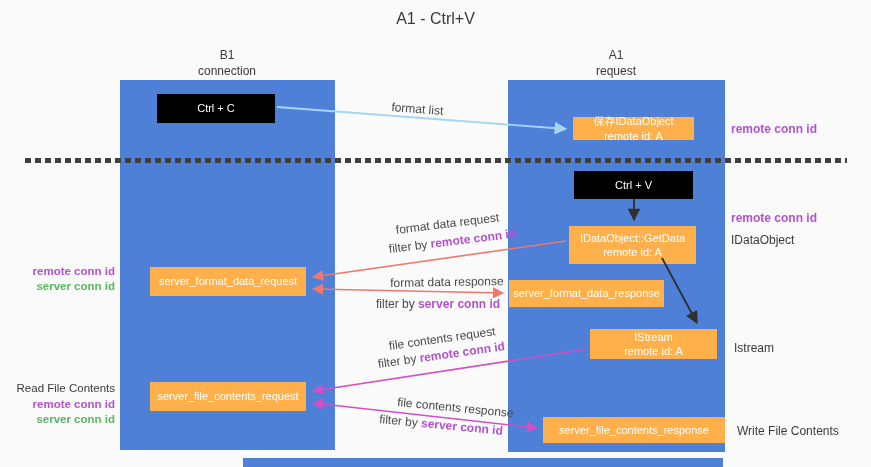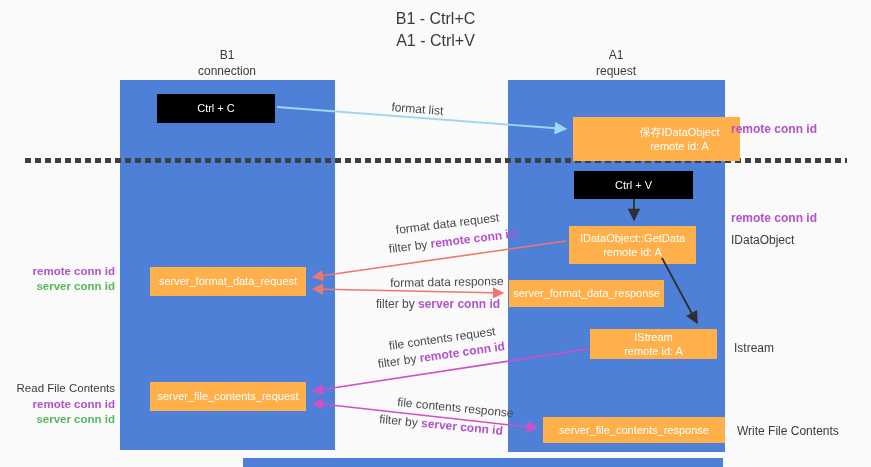--- a/index.html
+++ b/index.html
@@ -38,38 +38,37 @@
   .side.purple { color:#B252CD; font-weight:bold; }
   .side.greenish { color:#55B85F; font-weight:bold; }
   .side.right-align { text-align:right; width:105px; left:10px; font-size:11.5px; }
 </style>
 </head>
 <body>
 
 <div class="canvas">
 
   <div class="title">
-    <div>B1 - Ctrl+C</div>
     <div>A1 - Ctrl+V</div>
   </div>
 
   <div class="lifeline-header" style="left:157px;">B1
 connection</div>
   <div class="lifeline-header" style="left:546px;">A1
 request</div>
 
   <div class="col" style="left:120px; top:80px; width:215px; height:370px;"></div>
   <div class="col" style="left:508px; top:80px; width:217px; height:372px;"></div>
 
   <div class="strip" style="left:243px; top:458px; width:480px; height:9px;"></div>
 
   <div class="divider"></div>
 
   <div class="box green" style="left:157px; top:94px;  width:118px; height:29px;">Ctrl + C</div>
-  <div class="box orange" style="left:573px; top:117px; width:121px; height:44px;padding-left:46px;">保存IDataObject
+  <div class="box orange" style="left:573px; top:117px; width:121px; height:23px;">保存IDataObject
 remote id: A</div>
   <div class="box green" style="left:574px; top:171px; width:119px; height:28px;">Ctrl + V</div>
   <div class="box orange" style="left:548px; top:226px; width:127px; height:38px;margin-left:21px;">IDataObject::GetData
 remote id: A</div>
   <div class="box orange" style="left:150px; top:267px; width:156px; height:29px;">server_format_data_request</div>
   <div class="box orange" style="left:509px; top:280px; width:155px; height:27px;">server_format_data_response</div>
   <div class="box orange" style="left:590px; top:329px; width:127px; height:30px;">IStream
 remote id: A</div>
   <div class="box orange" style="left:150px; top:382px; width:156px; height:29px;">server_file_contents_request</div>
   <div class="box orange" style="left:543px; top:417px; width:182px; height:26px;">server_file_contents_response</div>

